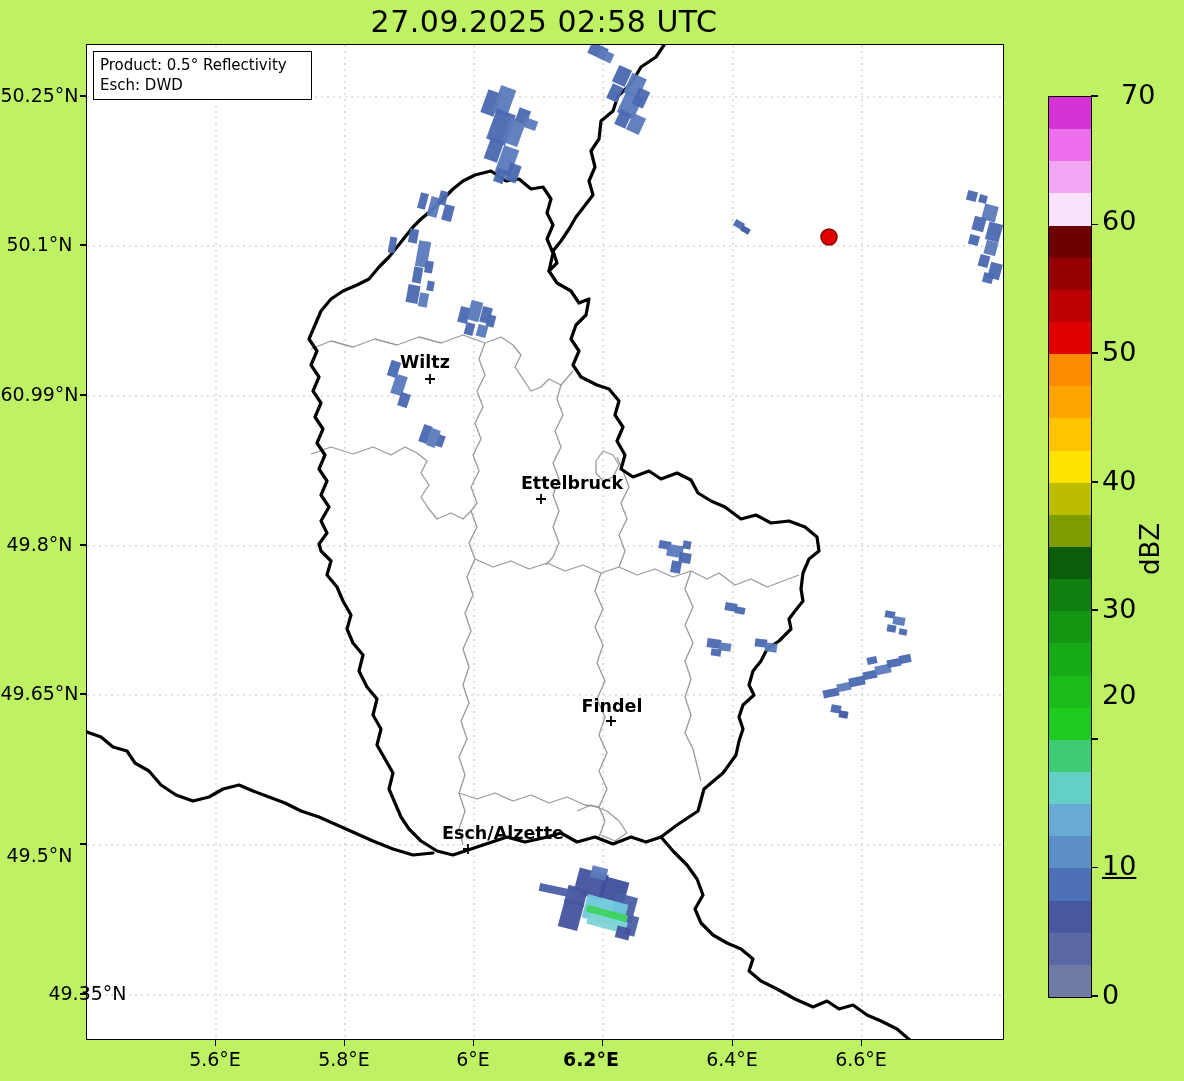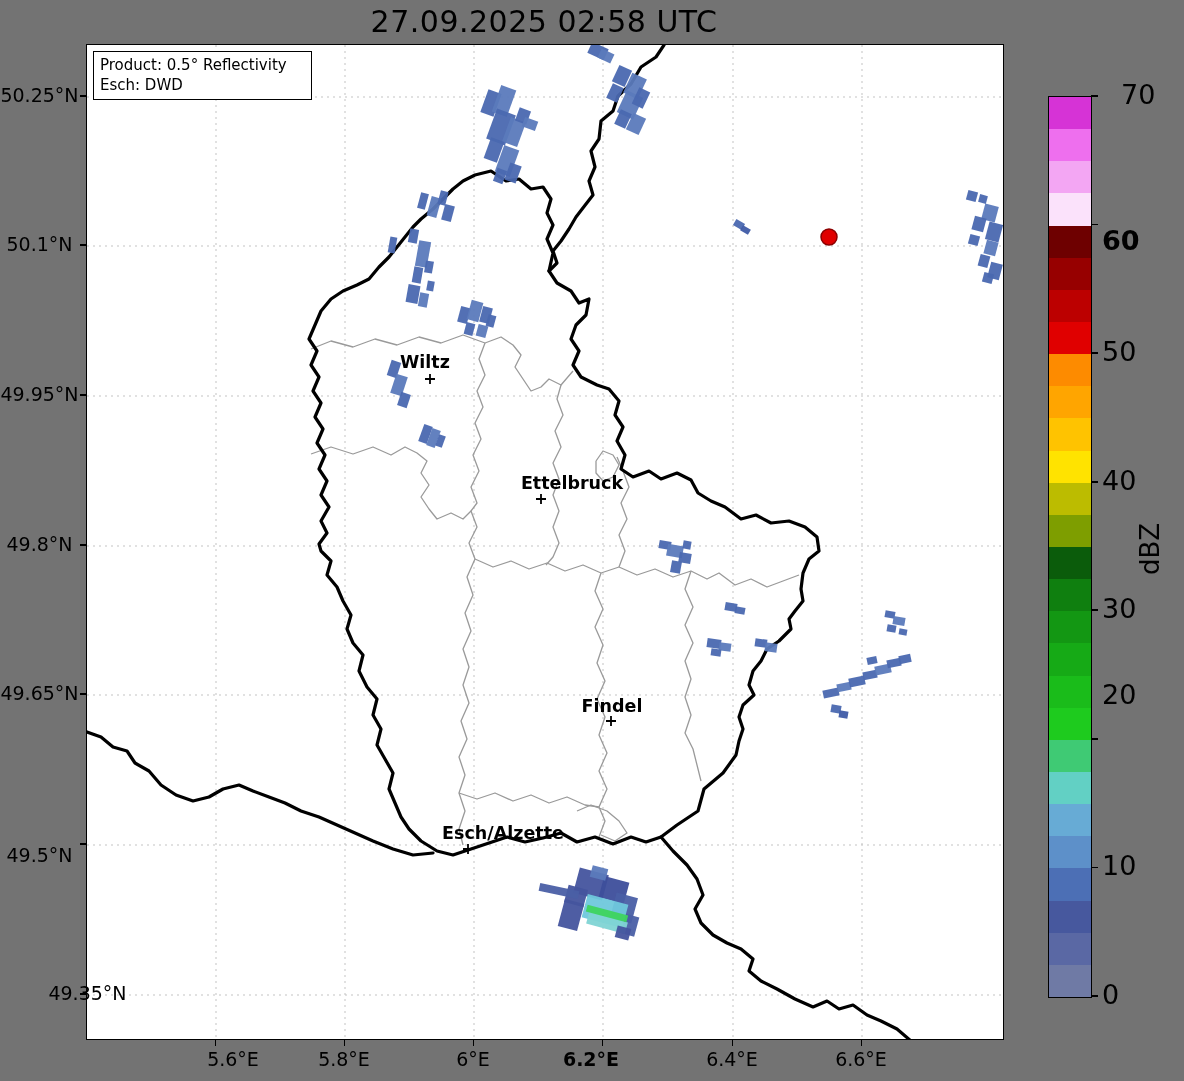--- a/index.html
+++ b/index.html
@@ -1,16 +1,16 @@
 <!DOCTYPE html>
 <html><head>
 <meta charset="utf-8">
 <style>
   html,body{margin:0;padding:0;background:#fff;}
-  #stage{position:relative;width:1184px;height:1081px;background:#737373;
+  #stage{position:relative;width:1184px;height:1081px;background:#bef264;
          font-family:"DejaVu Sans","Liberation Sans",sans-serif;color:#000;overflow:hidden;}
   #title{position:absolute;left:86px;top:4px;width:916px;text-align:center;
          font-size:30px;letter-spacing:.5px;}
   #plot{position:absolute;left:86px;top:44px;width:916px;height:994px;
         border:1.5px solid #000;box-sizing:content-box;overflow:hidden;background:#fff;}
   #mapsvg{position:absolute;left:0;top:0;}
   #infobox{position:absolute;left:93px;top:51px;width:219px;box-sizing:border-box;
            border:1.2px solid #000;background:#fff;padding:3px 6px 4px 6px;z-index:5;}
   #infobox div{font-size:15px;line-height:20px;white-space:nowrap;}
   .xtlabel{position:absolute;width:90px;text-align:center;font-size:19px;top:1048px;}
@@ -196,54 +196,54 @@
       <div class="seg" style="background: rgb(98, 208, 196);"></div>
       <div class="seg" style="background: rgb(103, 171, 213);"></div>
       <div class="seg" style="background: rgb(93, 144, 201);"></div>
       <div class="seg" style="background: rgb(76, 111, 181);"></div>
       <div class="seg" style="background: rgb(71, 88, 158);"></div>
       <div class="seg" style="background: rgb(90, 104, 164);"></div>
       <div class="seg" style="background: rgb(111, 122, 165);"></div>
     </div>
   <div id="cbartitle">dBZ</div>
 <div class="tickmark" style="left: 214.5px; top: 1039.5px; width: 1.2px; height: 6px;"></div>
-    <div class="xtlabel" style="left: 188px;">5.6°E</div>
+    <div class="xtlabel" style="left: 170px;">5.6°E</div>
     <div class="tickmark" style="left: 343.5px; top: 1039.5px; width: 1.2px; height: 6px;"></div>
     <div class="xtlabel" style="left: 299px;">5.8°E</div>
     <div class="tickmark" style="left: 472.5px; top: 1039.5px; width: 1.2px; height: 6px;"></div>
     <div class="xtlabel" style="left: 428px;">6°E</div>
     <div class="tickmark" style="left: 601.5px; top: 1039.5px; width: 1.2px; height: 6px;"></div>
     <div class="xtlabel" style="left: 546px; font-weight: bold;">6.2°E</div>
     <div class="tickmark" style="left: 731.5px; top: 1039.5px; width: 1.2px; height: 6px;"></div>
     <div class="xtlabel" style="left: 687px;">6.4°E</div>
     <div class="tickmark" style="left: 860.5px; top: 1039.5px; width: 1.2px; height: 6px;"></div>
     <div class="xtlabel" style="left: 816px;">6.6°E</div>
     <div class="tickmark" style="left: 80px; top: 95.4px; width: 6px; height: 1.2px;"></div>
     <div class="ytlabel" style="top: 84px;">50.25°N</div>
     <div class="tickmark" style="left: 80px; top: 244.4px; width: 6px; height: 1.2px;"></div>
     <div class="ytlabel" style="top: 233px;">50.1°N</div>
     <div class="tickmark" style="left: 80px; top: 394.4px; width: 6px; height: 1.2px;"></div>
-    <div class="ytlabel" style="top: 383px;">49.95°N</div>
+    <div class="ytlabel" style="top: 383px;">60.99°N</div>
     <div class="tickmark" style="left: 80px; top: 544.4px; width: 6px; height: 1.2px;"></div>
     <div class="ytlabel" style="top: 533px;">49.8°N</div>
     <div class="tickmark" style="left: 80px; top: 693.4px; width: 6px; height: 1.2px;"></div>
     <div class="ytlabel" style="top: 682px;">49.65°N</div>
     <div class="tickmark" style="left: 80px; top: 843.4px; width: 6px; height: 1.2px;"></div>
     <div class="ytlabel" style="top: 832px; margin-top: 12px;">49.5°N</div>
     <div class="tickmark" style="left: 80px; top: 993.4px; width: 6px; height: 1.2px;"></div>
     <div class="ytlabel" style="top: 982px; margin-left: 48px;">49.35°N</div>
     <div class="cbtick" style="top: 995.2px;"></div>
     <div class="cblabel" style="top: 979px;">0</div>
     <div class="cbtick" style="top: 866.629px;"></div>
-    <div class="cblabel" style="top: 850.429px;">10</div>
+    <div class="cblabel" style="top: 850.429px; text-decoration: underline;">10</div>
     <div class="cbtick" style="top: 738.057px;"></div>
     <div class="cblabel" style="top: 679px; text-align: right;">20</div>
     <div class="cbtick" style="top: 609.486px;"></div>
     <div class="cblabel" style="top: 593.286px;">30</div>
     <div class="cbtick" style="top: 480.914px;"></div>
     <div class="cblabel" style="top: 464.714px;">40</div>
     <div class="cbtick" style="top: 352.343px;"></div>
     <div class="cblabel" style="top: 336.143px;">50</div>
     <div class="cbtick" style="top: 223.771px;"></div>
-    <div class="cblabel" style="top: 225px; font-weight: bold;">60</div>
+    <div class="cblabel" style="top: 205px;">60</div>
     <div class="cbtick" style="top: 95.2px;"></div>
     <div class="cblabel" style="top: 79px; margin-left: 19px;">70</div>
   </div>
 
 </body></html>

